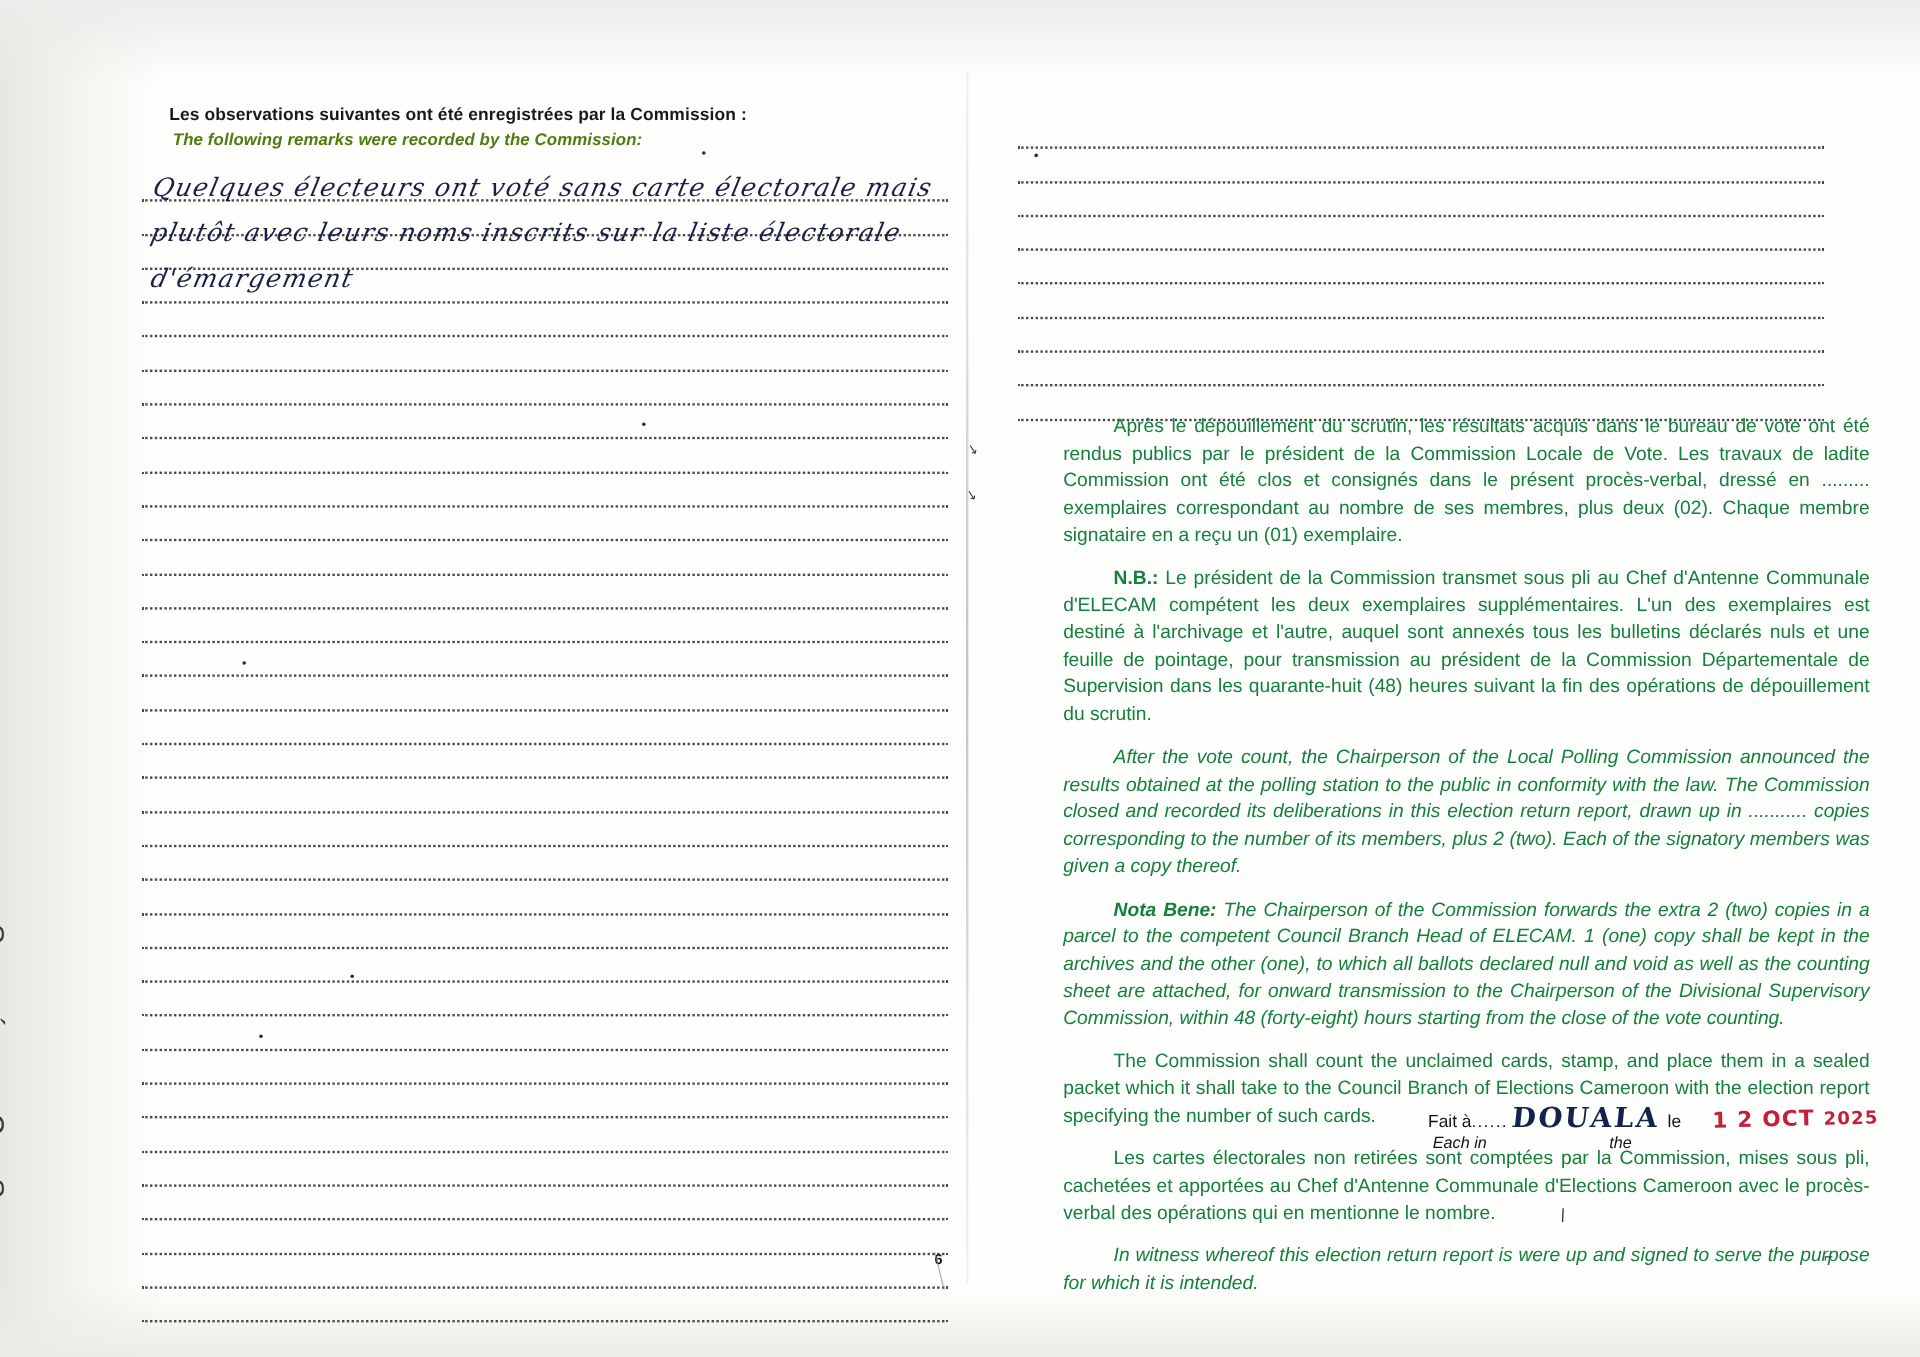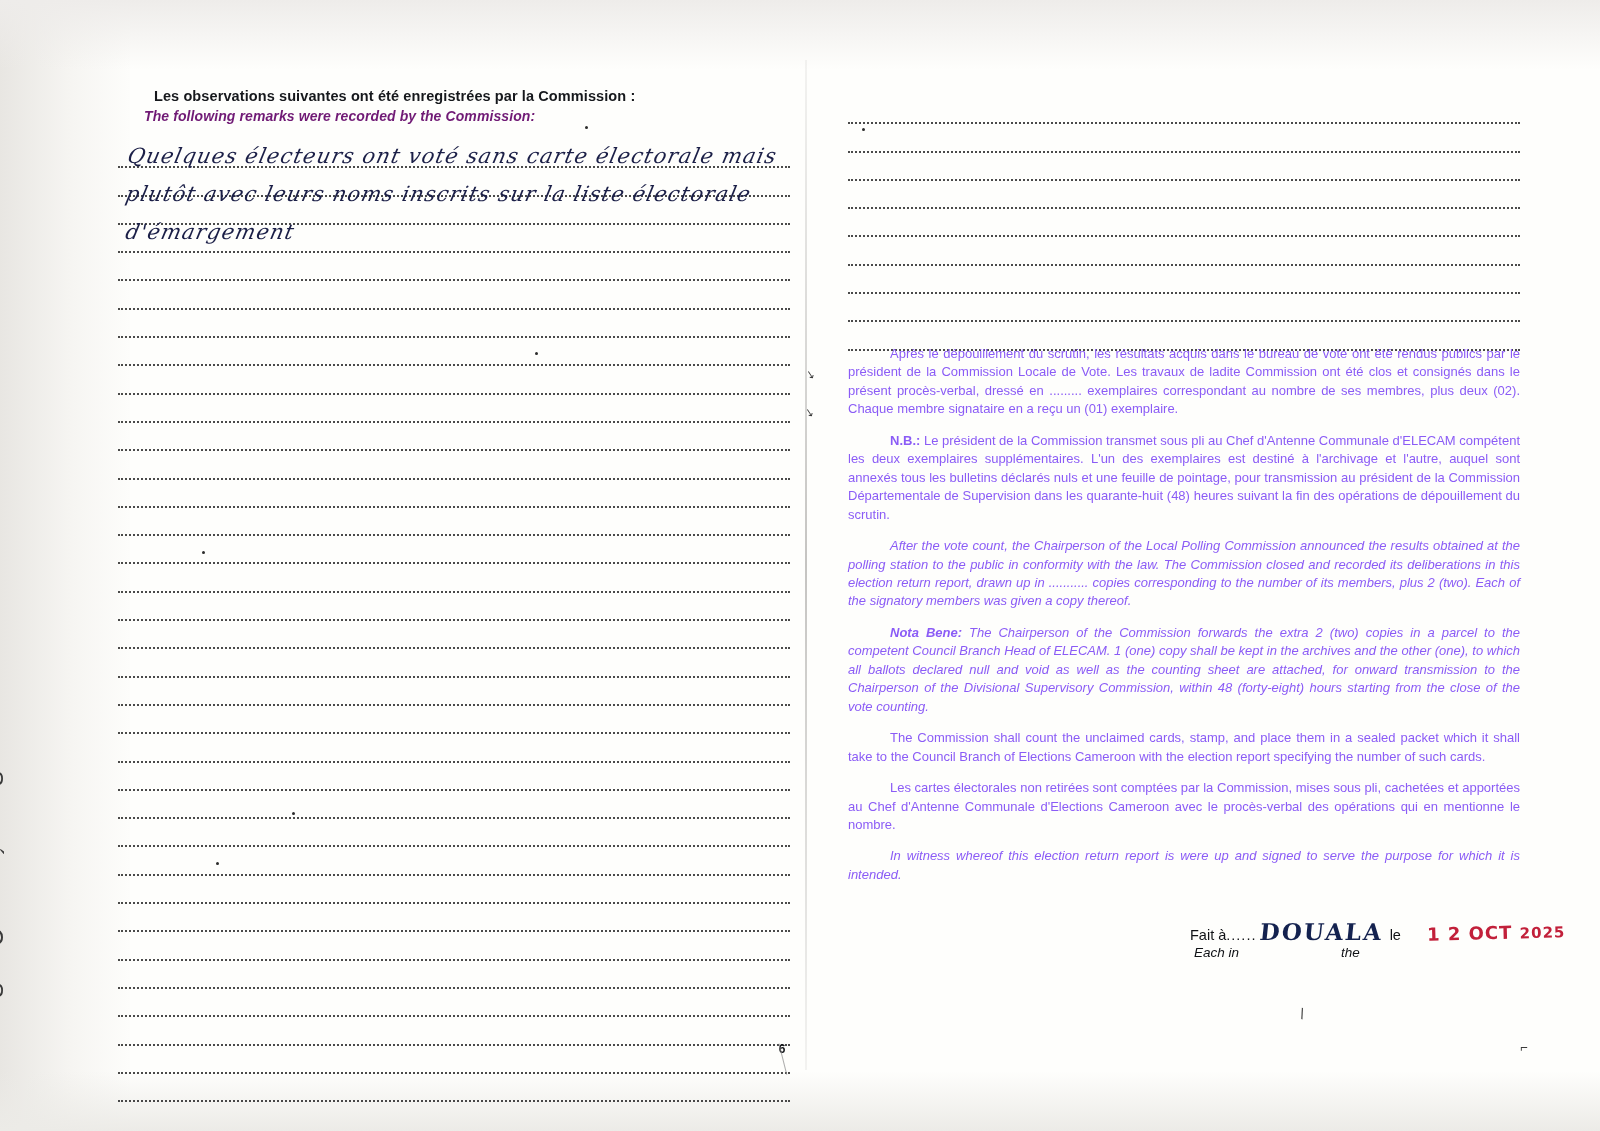--- a/index.html
+++ b/index.html
@@ -65,28 +65,28 @@
   .left-col {
     position: absolute;
     left: 118px;
     top: 88px;
     width: 670px;
   }
   .obs-head-fr {
     font-size: 14.5px;
     font-weight: bold;
     color: #16181c;
-    margin-left: 36px;
+    margin-left: 23px;
     letter-spacing: 0.1px;
   }
   .obs-head-en {
     font-size: 14px;
     font-weight: bold;
     font-style: italic;
-    color: #701a75;
+    color: #4d7c0f;
     margin-left: 26px;
     margin-top: 4px;
     letter-spacing: 0.1px;
   }
   .dotted-lines {
     position: absolute;
     left: 118px;
     top: 140px;
     width: 672px;
   }
@@ -122,26 +122,26 @@
     top: 96px;
     width: 672px;
   }
   .rdline {
     height: 26.3px;
     border-bottom: 2px dotted #2b2b2b;
     opacity: 0.85;
   }
   .right-text {
     position: absolute;
-    left: 848px;
+    left: 886px;
     top: 345px;
     width: 672px;
-    font-size: 13px;
+    font-size: 16px;
     line-height: 1.42;
-    color: #8b5cf6;
+    color: #15803d;
     text-align: justify;
   }
   .para {
     margin-bottom: 13px;
     text-indent: 42px;
   }
   .para.italic {
     font-style: italic;
   }
   .bold-lead { font-weight: bold; }

